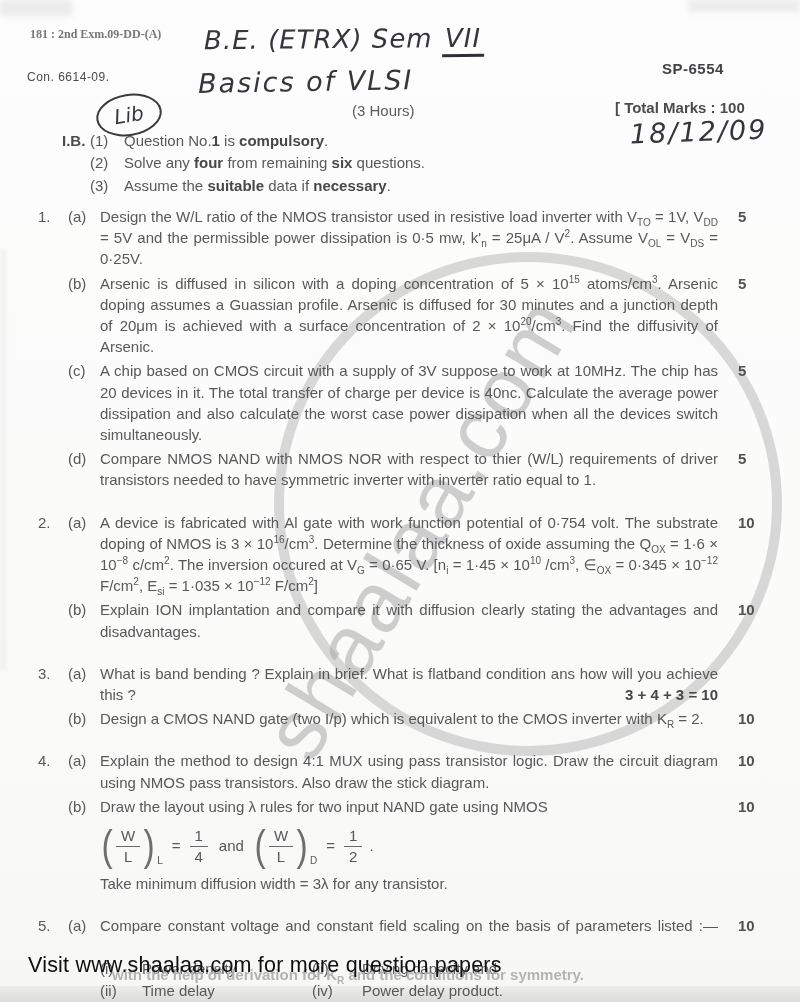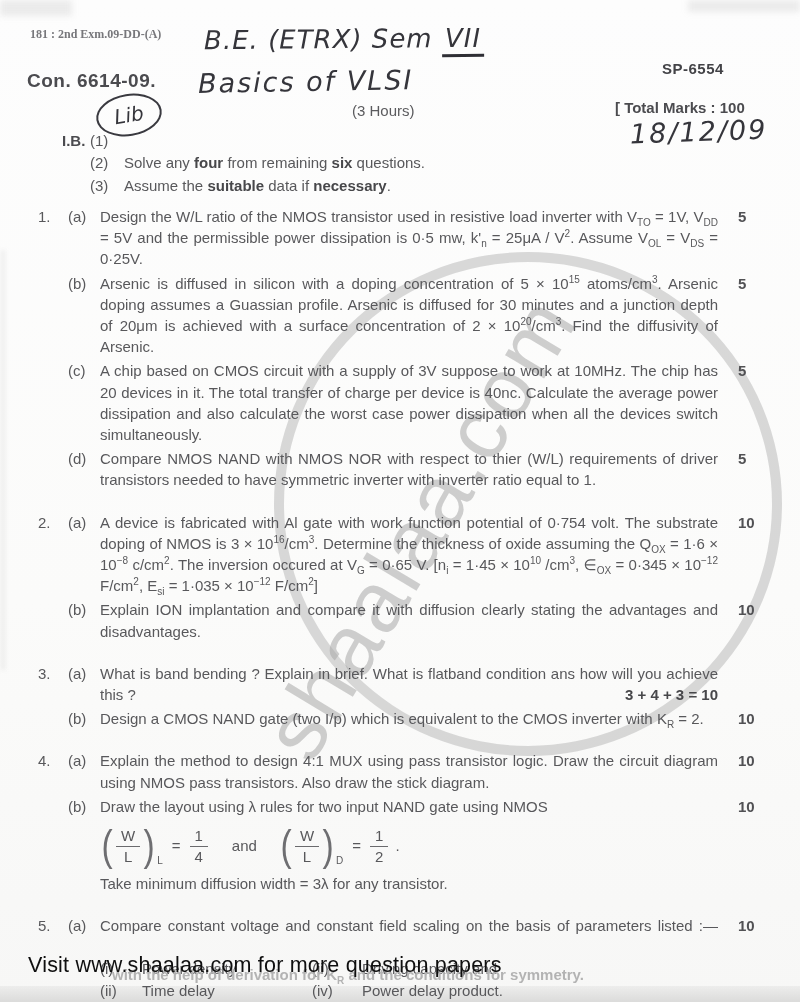--- a/index.html
+++ b/index.html
@@ -23,21 +23,21 @@
   }
   .wm-text{
     position:absolute;left:60px;top:478px;width:720px;text-align:center;
     transform:rotate(-59deg);
     font-size:86px;letter-spacing:3px;color:rgba(168,168,168,.55);
     z-index:1;white-space:nowrap;
   }
   
   .hdr{position:absolute;z-index:2;}
   .exam-code{left:30px;top:27px;font-family:"Liberation Serif",serif;font-size:12px;color:#77777b;font-weight:bold;}
-  .con-number{left:27px;top:70px;font-size:19px;font-weight:700;color:#4b4b4f;letter-spacing:.5px;}
+  .con-number{left:27px;top:70px;font-size:12px;font-weight:400;color:#4b4b4f;letter-spacing:.5px;}
   .paper-code{left:662px;top:60px;font-size:15px;font-weight:700;color:#434347;letter-spacing:.5px;}
   .total-marks{left:615px;top:99px;font-size:15px;font-weight:700;color:#4b4b4f;}
   .duration{left:352px;top:102px;font-size:15px;color:#5b5b5e;}
   .hand{font-family:"DejaVu Sans",sans-serif;font-style:italic;color:#35353b;}
   .hw-title1{left:204px;top:24px;font-size:26px;letter-spacing:1px;transform:rotate(-.5deg);}
   .hw-sem{border-bottom:3px solid #2f2f35;padding:0 3px 1px 3px;}
   .hw-title2{left:198px;top:66px;font-size:27px;letter-spacing:2px;transform:rotate(-1deg);}
   .hw-date{left:630px;top:116px;font-size:27px;letter-spacing:2px;transform:rotate(-2deg);}
   .hw-lib{
     left:96px;top:94px;width:62px;height:38px;border:2px solid #3a3a40;border-radius:50%;
@@ -66,21 +66,21 @@
   .sublist-row{display:grid;grid-template-columns:42px 170px 50px 1fr;line-height:22px;}
   
   .formula-line{display:flex;align-items:center;margin:4px 0 2px 0;min-height:50px;}
   .formula-line .pre{margin-right:10px;}
   .paren{font-size:42px;font-weight:100;color:#6e6e71;line-height:1;transform:scaleX(.8);display:inline-block;}
   .frac{display:inline-flex;flex-direction:column;align-items:center;line-height:1.15;margin:0 2px;vertical-align:middle;}
   .frac .num{padding:0 5px 1px 5px;border-bottom:1.4px solid #6a6a6d;}
   .frac .den{padding-top:1px;}
   .wl-sub{align-self:flex-end;font-size:10px;margin:24px 2px 0 1px;}
   .feq{margin:0 7px;}
-  .fand{margin:0 22px;}
+  .fand{margin:0 9px;}
   .ftail{margin-left:5px;}
   
   .faded-line{position:absolute;left:112px;top:966px;font-size:15px;color:#b3b3b3;z-index:2;width:560px;font-weight:bold;}
   .footer-text{position:absolute;left:28px;top:953px;font-size:21.5px;color:#0f0f0f;z-index:3;letter-spacing:.2px;}
 </style>
 </head>
 <body>
 
 <div class="page">
 
@@ -102,20 +102,21 @@
   <div class="hdr hand hw-title2">Basics of VLSI</div>
   <div class="hdr duration">(3 Hours)</div>
   <div class="hdr paper-code">SP-6554</div>
   <div class="hdr total-marks">[ Total Marks : 100</div>
   <div class="hdr hand hw-date">18/12/09</div>
 
   <div class="nb">
     <div class="nb-row">
       <span class="nb-label">I.B.</span>
       <span class="nb-num">(1)</span>
+      <span class="nb-text">Question No.<b>1</b> is <b>compulsory</b>.</span>
     </div>
     <div class="nb-row">
       <span class="nb-label"></span>
       <span class="nb-num">(2)</span>
       <span class="nb-text">Solve any <b>four</b> from remaining <b>six</b> questions.</span>
     </div>
     <div class="nb-row">
       <span class="nb-label"></span>
       <span class="nb-num">(3)</span>
       <span class="nb-text">Assume the <b>suitable</b> data if <b>necessary</b>.</span>

